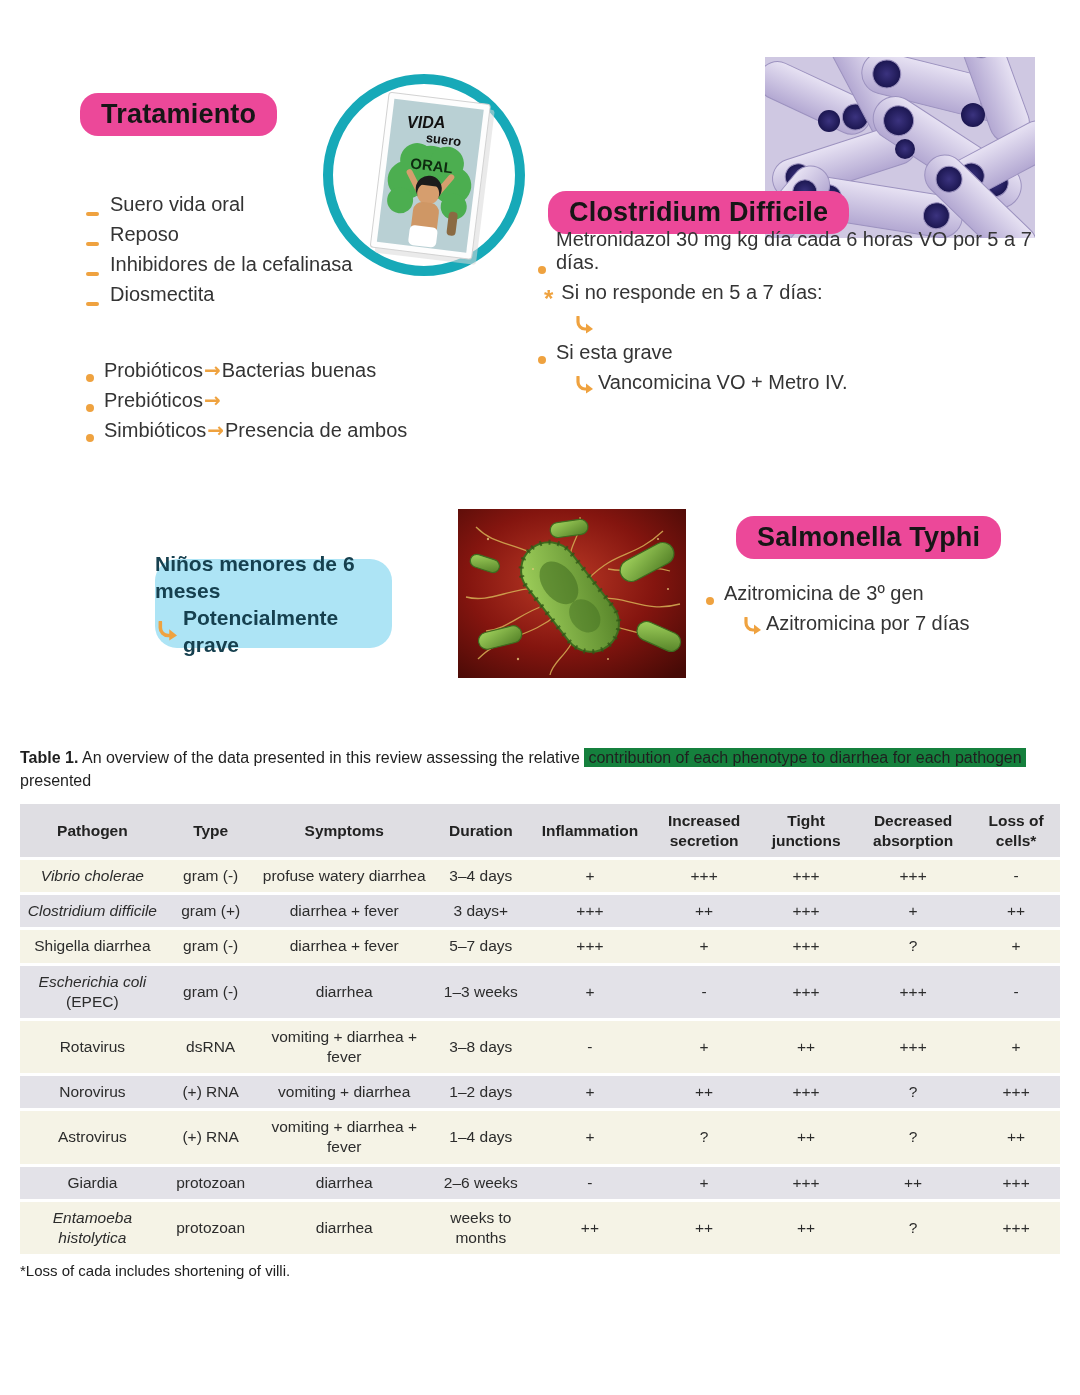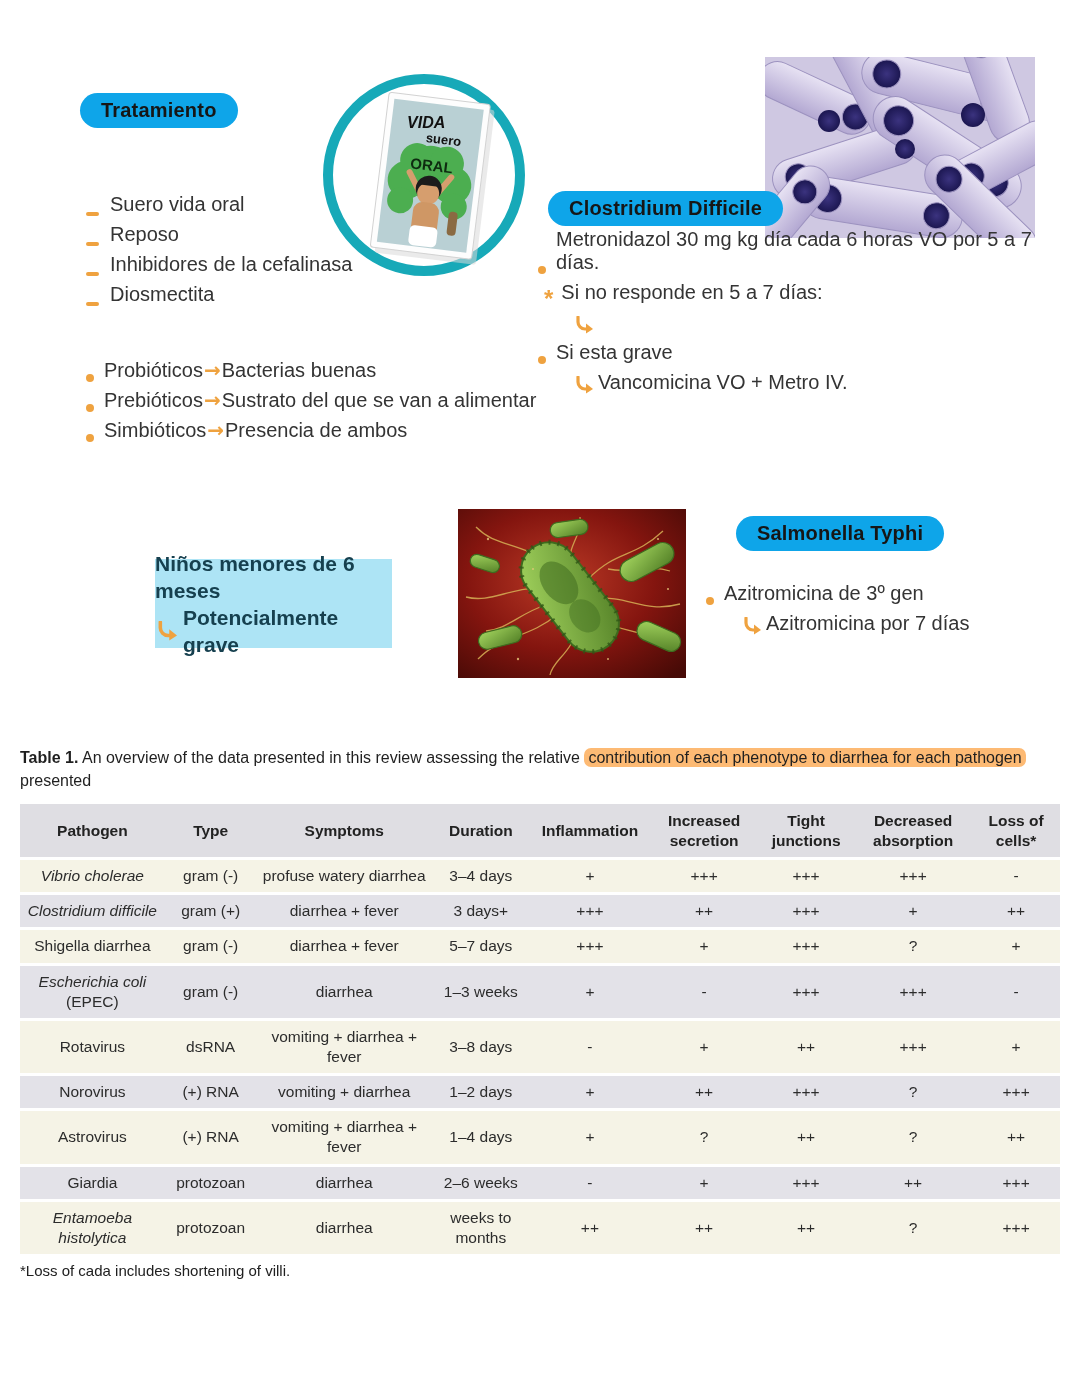--- a/index.html
+++ b/index.html
@@ -1,43 +1,43 @@
 <!DOCTYPE html>
 <html><head>
 <meta charset="utf-8">
 <style>
   html,body{margin:0;padding:0;background:#ffffff;}
   .page{position:relative;width:1080px;height:1395px;background:#fff;overflow:hidden;
         font-family:"Liberation Sans",sans-serif;color:#2d2d2d;}
   .abs{position:absolute;}
 
   
-  .pill{display:inline-block;background:#0ea5e9;border-radius:18px;padding:6px 21px;
-        font-weight:bold;font-size:20px;color:#161616;letter-spacing:.2px;}
+  .pill{display:inline-block;background:#ec4899;border-radius:18px;padding:6px 21px;
+        font-weight:bold;font-size:27px;color:#161616;letter-spacing:.2px;}
 
   
   .list-item{display:flex;align-items:flex-end;height:30px;font-size:20px;color:#343434;}
   .dash{display:inline-block;width:13px;height:4px;border-radius:2px;background:#efa23f;margin-right:11px;flex:0 0 auto;}
   .dot{display:inline-block;width:8px;height:8px;border-radius:50%;background:#efa23f;margin-right:10px;flex:0 0 auto;}
   .ast{color:#efa23f;font-weight:bold;font-size:24px;line-height:10px;margin:6px 8px 0 6px;flex:0 0 auto;}
   .rarrow{color:#efa23f;font-weight:bold;font-family:"DejaVu Sans",sans-serif;margin:0 1px;font-size:20px;}
   .arrow-ic{flex:0 0 auto;margin-right:4px;}
   .ind-arrow{padding-left:36px;}
   .cd-item{height:30px;}
 
   
-  .note-box{background:#ade4f5;border-radius:0;width:237px;height:89px;
+  .note-box{background:#ade4f5;border-radius:22px;width:237px;height:89px;
             display:flex;flex-direction:column;justify-content:center;align-items:center;
             color:#16404f;font-size:21px;font-weight:600;}
   .note-line{display:flex;align-items:center;line-height:27px;}
 
   
   .tbl-caption{font-size:16px;line-height:1.45;color:#1f1f1f;margin-bottom:9px;}
   .tbl-caption b{font-weight:bold;}
-  .hl{background:#fdba74;border-radius:7px;padding:1px 4px;}
+  .hl{background:#15803d;border-radius:0;padding:1px 4px;}
   table.ptable{border-collapse:separate;border-spacing:0 3px;width:1040px;table-layout:fixed;}
   table.ptable th{background:#dfdee3;font-weight:bold;font-size:15.5px;color:#222;
                   padding:7px 3px;text-align:center;line-height:1.25;vertical-align:middle;}
   table.ptable td{font-size:15.5px;padding:6px 4px;text-align:center;line-height:1.3;
                   color:#2c2c2c;vertical-align:middle;}
   tr.cream td{background:#f5f3e6;}
   tr.gray td{background:#e3e2e8;}
   .footnote{font-size:15px;color:#202020;margin-top:5px;}
 
   svg text{font-family:"Liberation Sans",sans-serif;}
@@ -72,21 +72,20 @@
       <div class="list-item">
         <span class="dot"></span>
         <span>Probióticos</span>
         <span class="rarrow">→</span>
         <span>Bacterias buenas</span>
       </div>
       <div class="list-item">
         <span class="dot"></span>
         <span>Prebióticos</span>
         <span class="rarrow">→</span>
-        <span>Sustrato del que se van a alimentar</span>
       </div>
       <div class="list-item">
         <span class="dot"></span>
         <span>Simbióticos</span>
         <span class="rarrow">→</span>
         <span>Presencia de ambos</span>
       </div>
     </div>
 
   <div class="abs" style="left:318px;top:68px;">

